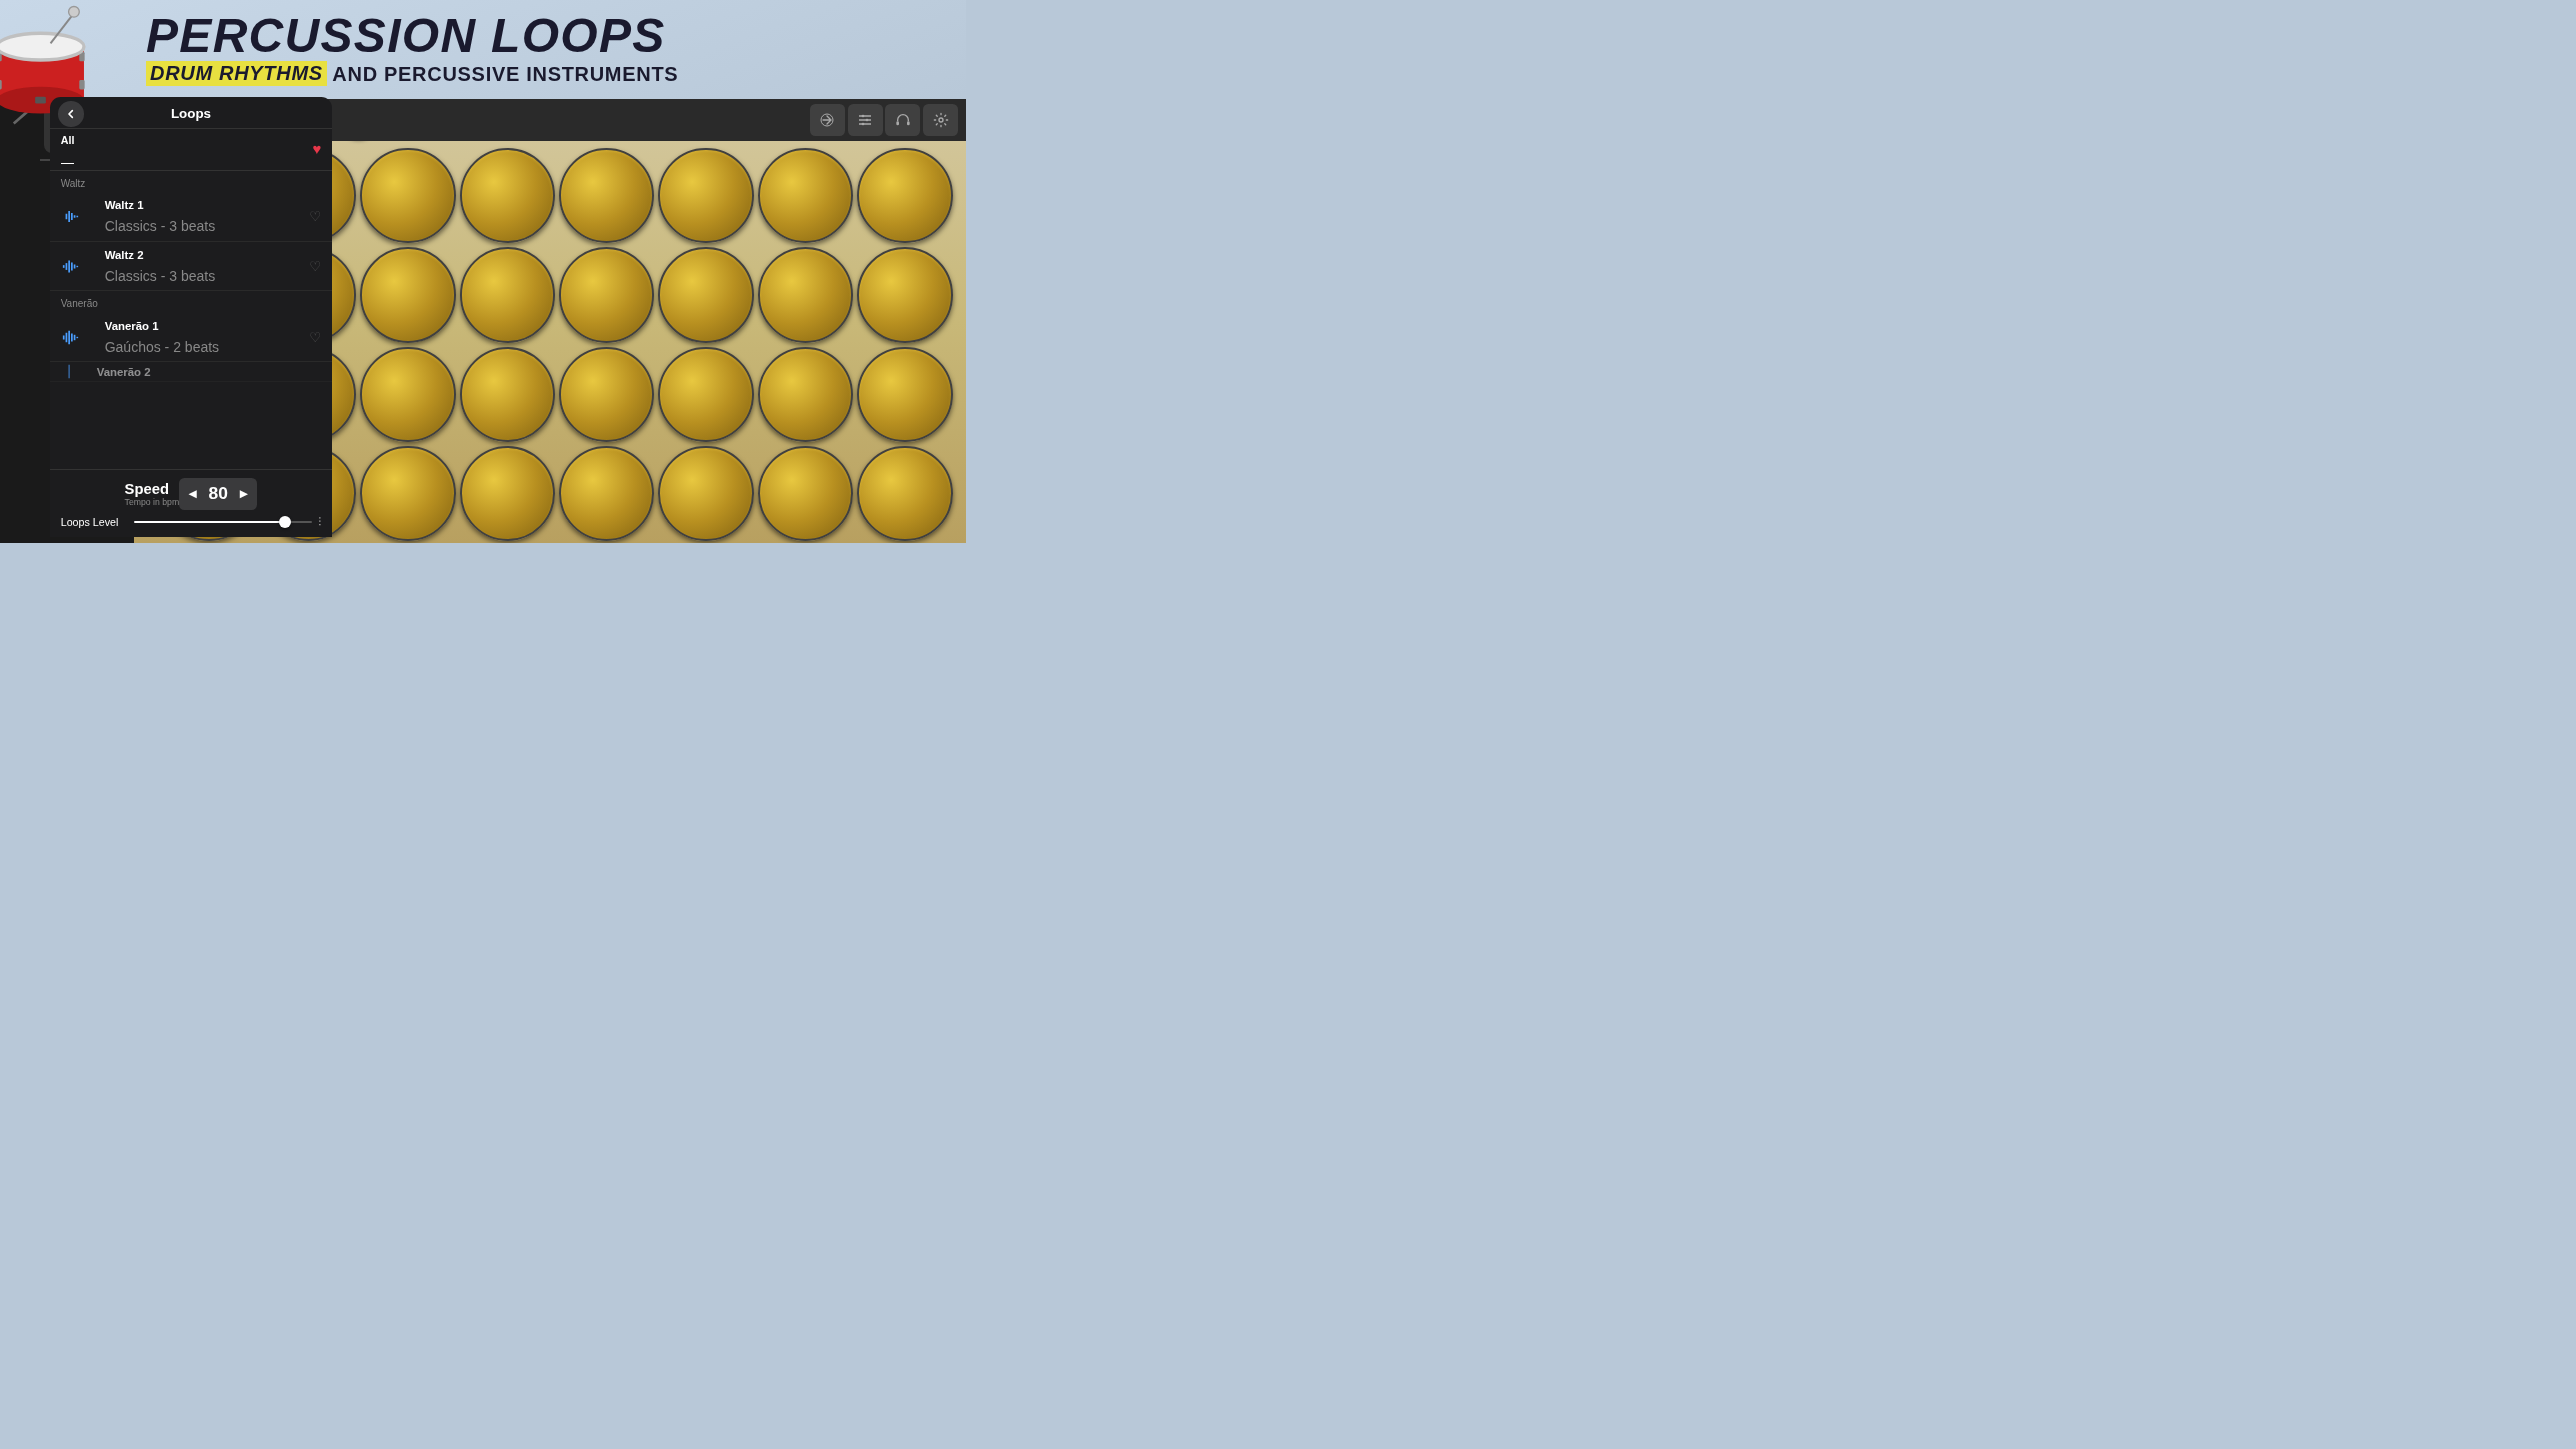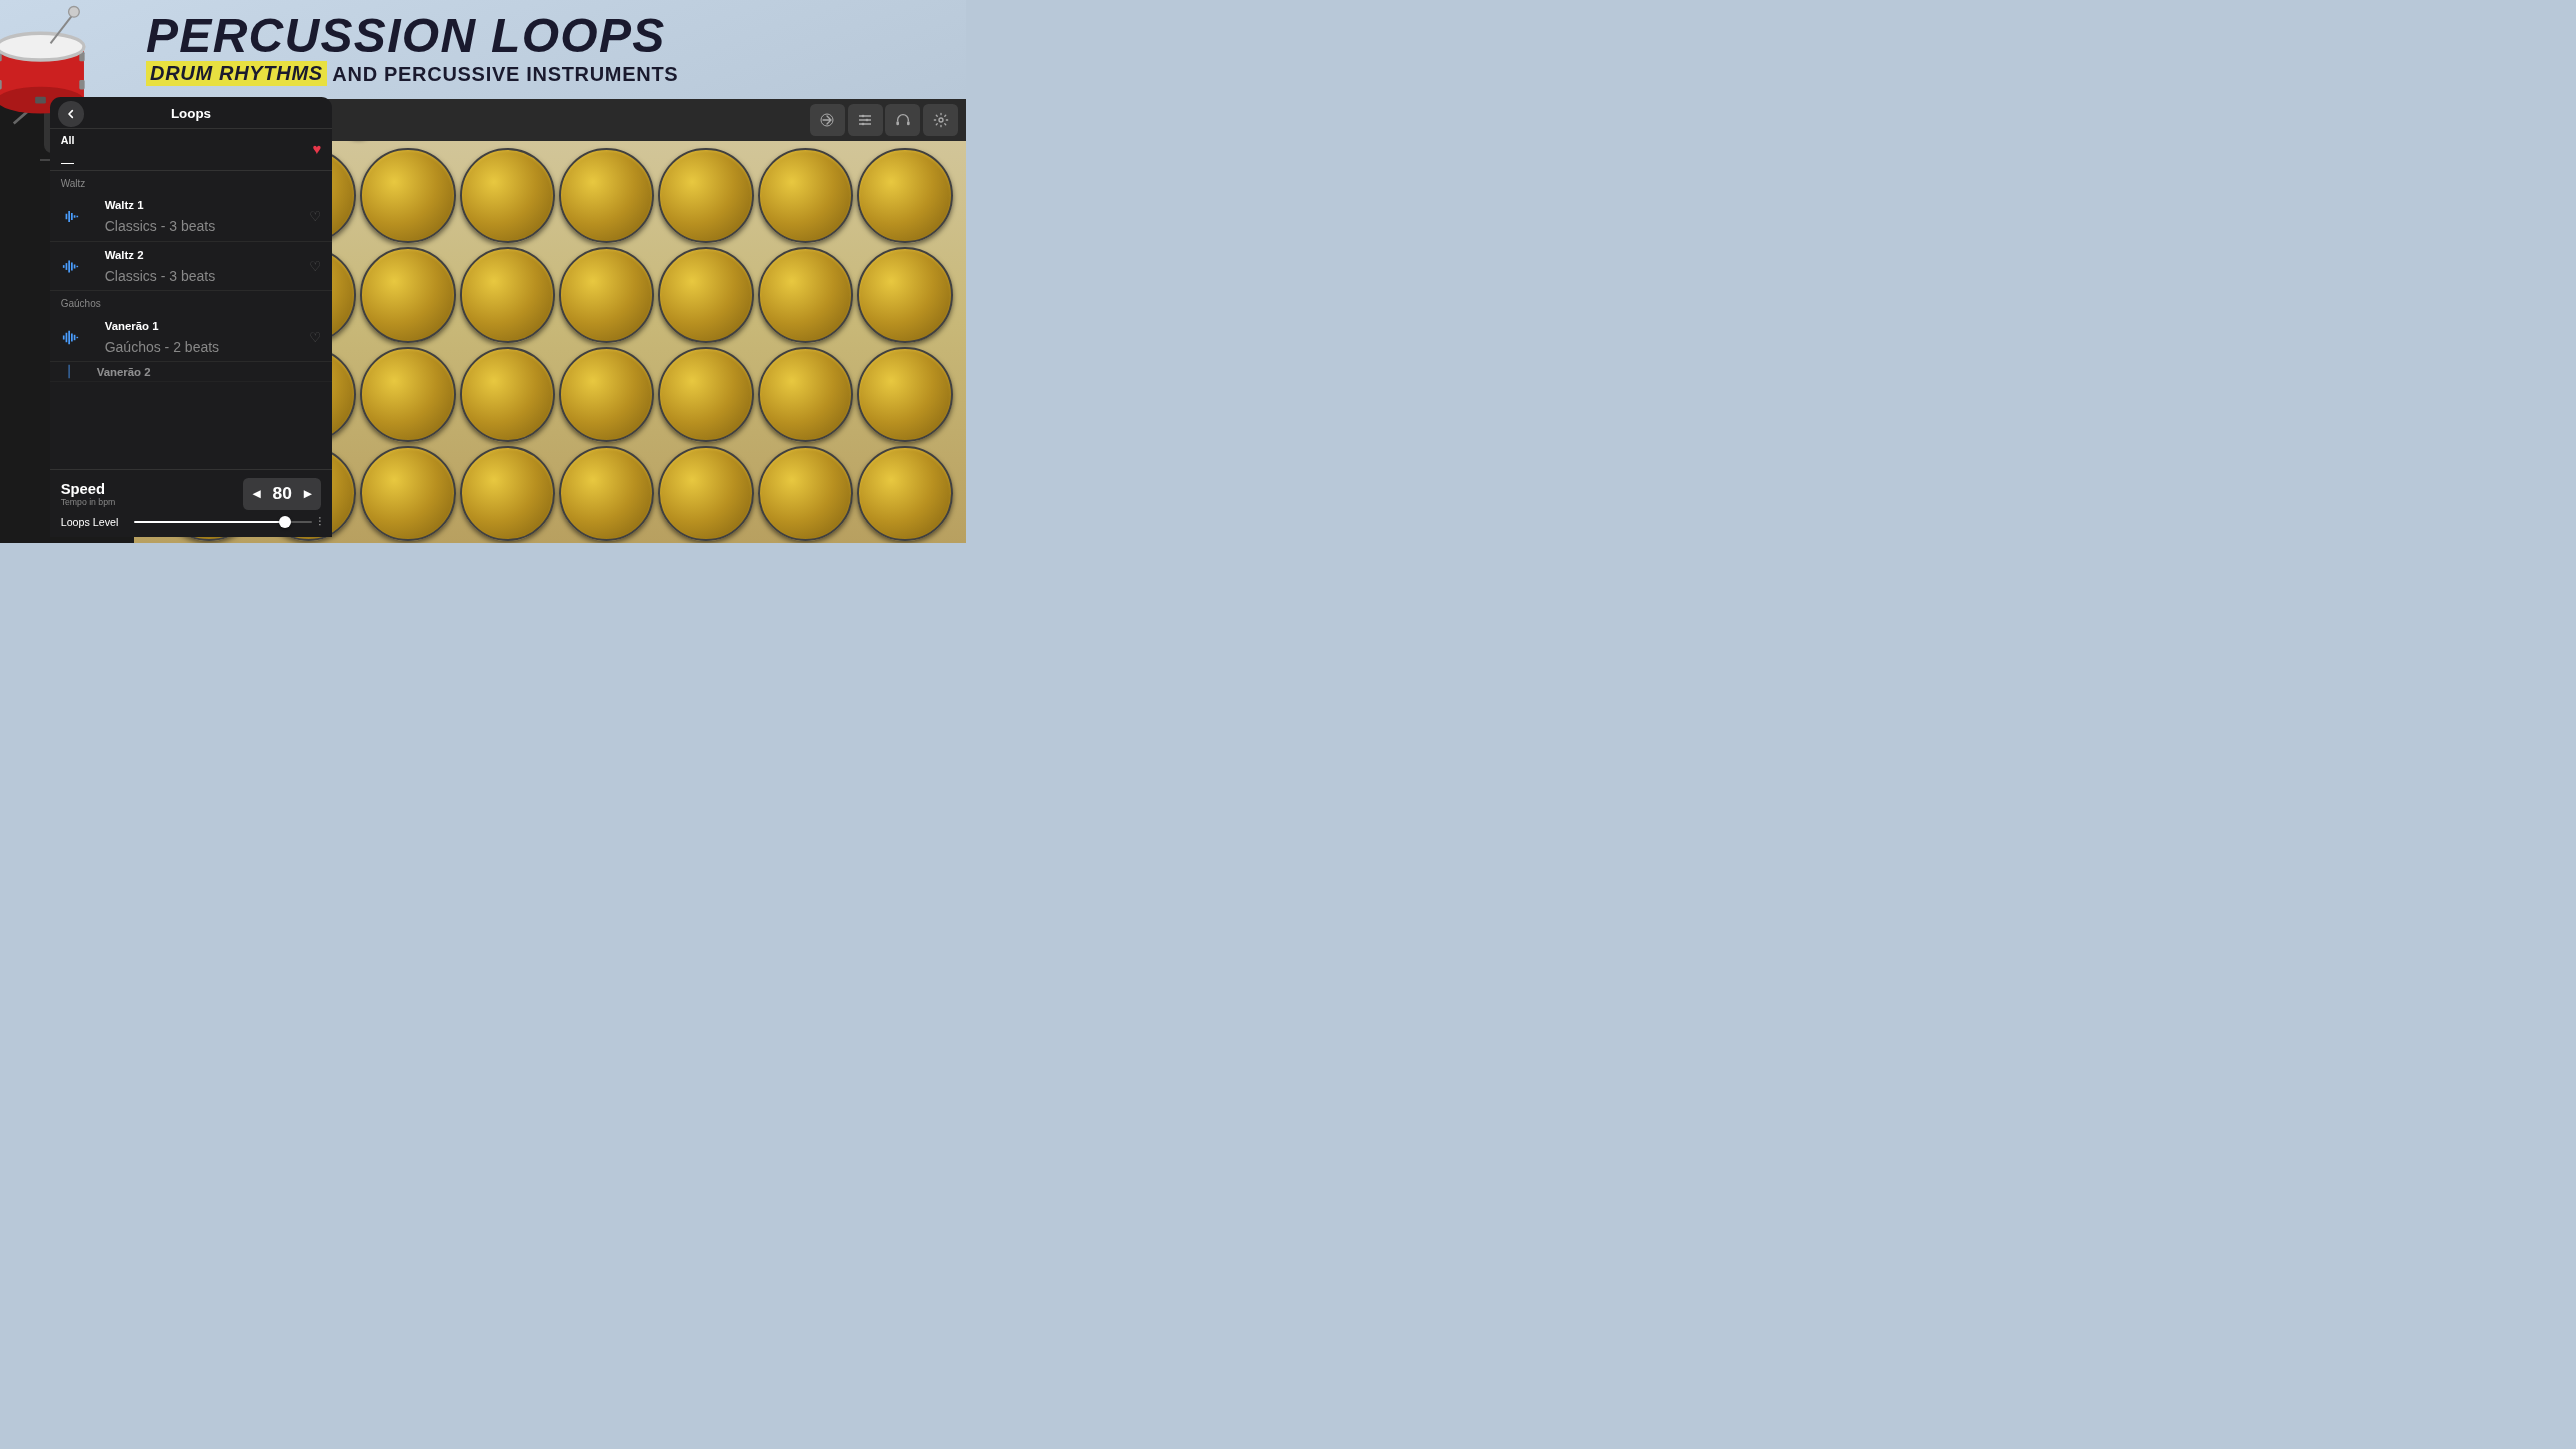--- a/index.html
+++ b/index.html
@@ -324,21 +324,21 @@
     
     .bottom-controls {
       background: #1c1c1e;
       padding: 8px 10.7px;
       border-top: 0.7px solid #333;
     }
 
     .speed-row {
       display: flex;
       align-items: center;
-      justify-content: space-between;
+      justify-content: center;
       margin-bottom: 5.4px;
     }
 
     .speed-label-group {
       display: flex;
       flex-direction: column;
     }
 
     .speed-label {
       font-size: 14.8px;
@@ -630,21 +630,21 @@
           <line x1="24" y1="13" x2="24" y2="15" stroke="#4a9eff" stroke-width="2.5"></line>
         </svg>
       </div>
       <div class="loop-info">
         <div class="loop-name">Waltz 2</div>
         <div class="loop-desc">Classics - 3 beats</div>
       </div>
       <span class="loop-heart">♡</span>
     </div>
 
-    <div class="section-header">Gaúchos</div>
+    <div class="section-header">Vanerão</div>
 
     <div class="loop-item">
       <div class="waveform-icon">
         <svg class="waveform-svg" viewBox="0 0 28 28" xmlns="http://www.w3.org/2000/svg">
           <line x1="4" y1="11" x2="4" y2="17" stroke="#4a9eff" stroke-width="2.5"></line>
           <line x1="8" y1="7" x2="8" y2="21" stroke="#4a9eff" stroke-width="2.5"></line>
           <line x1="12" y1="4" x2="12" y2="24" stroke="#4a9eff" stroke-width="2.5"></line>
           <line x1="16" y1="8" x2="16" y2="20" stroke="#4a9eff" stroke-width="2.5"></line>
           <line x1="20" y1="10" x2="20" y2="18" stroke="#4a9eff" stroke-width="2.5"></line>
           <line x1="24" y1="13" x2="24" y2="15" stroke="#4a9eff" stroke-width="2.5"></line>

